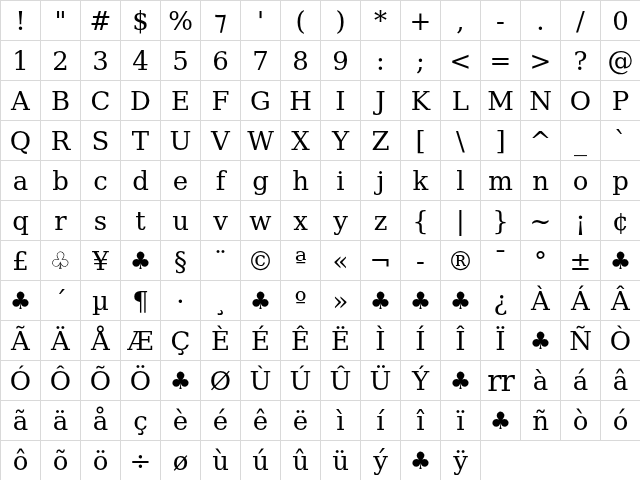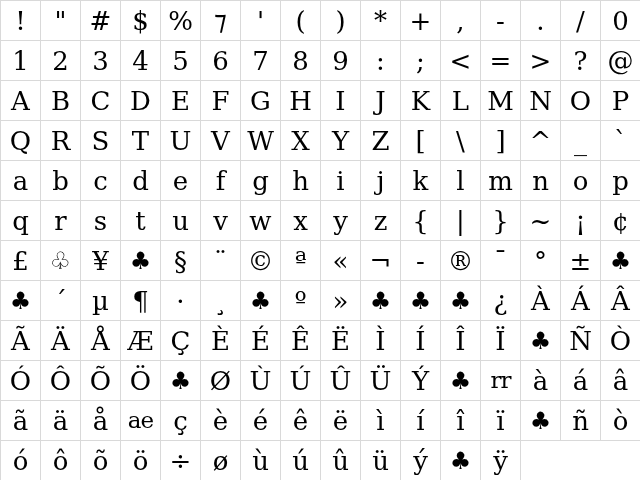--- a/index.html
+++ b/index.html
@@ -35,21 +35,21 @@
     line-height: 1;
     color: #000000;
     background: #ffffff;
     cursor: default;
     user-select: none;
   }
   .cell.shamrock {
     font-size: 24px;
   }
   .cell.pair {
-    font-size: 23px;
+    font-size: 30px;
     letter-spacing: -1px;
   }
   .cell.empty {
     border: none;
     background: #ffffff;
   }
 </style>
 </head>
 <body>
 
@@ -210,21 +210,20 @@
     <div class="cell">Ü</div>
     <div class="cell">Ý</div>
     <div class="cell shamrock">♣</div>
     <div class="cell pair">rr</div>
     <div class="cell">à</div>
     <div class="cell">á</div>
     <div class="cell">â</div>
     <div class="cell">ã</div>
     <div class="cell">ä</div>
     <div class="cell">å</div>
-    <div class="cell pair">ae</div>
     <div class="cell">ç</div>
     <div class="cell">è</div>
     <div class="cell">é</div>
     <div class="cell">ê</div>
     <div class="cell">ë</div>
     <div class="cell">ì</div>
     <div class="cell">í</div>
     <div class="cell">î</div>
     <div class="cell">ï</div>
     <div class="cell shamrock">♣</div>

